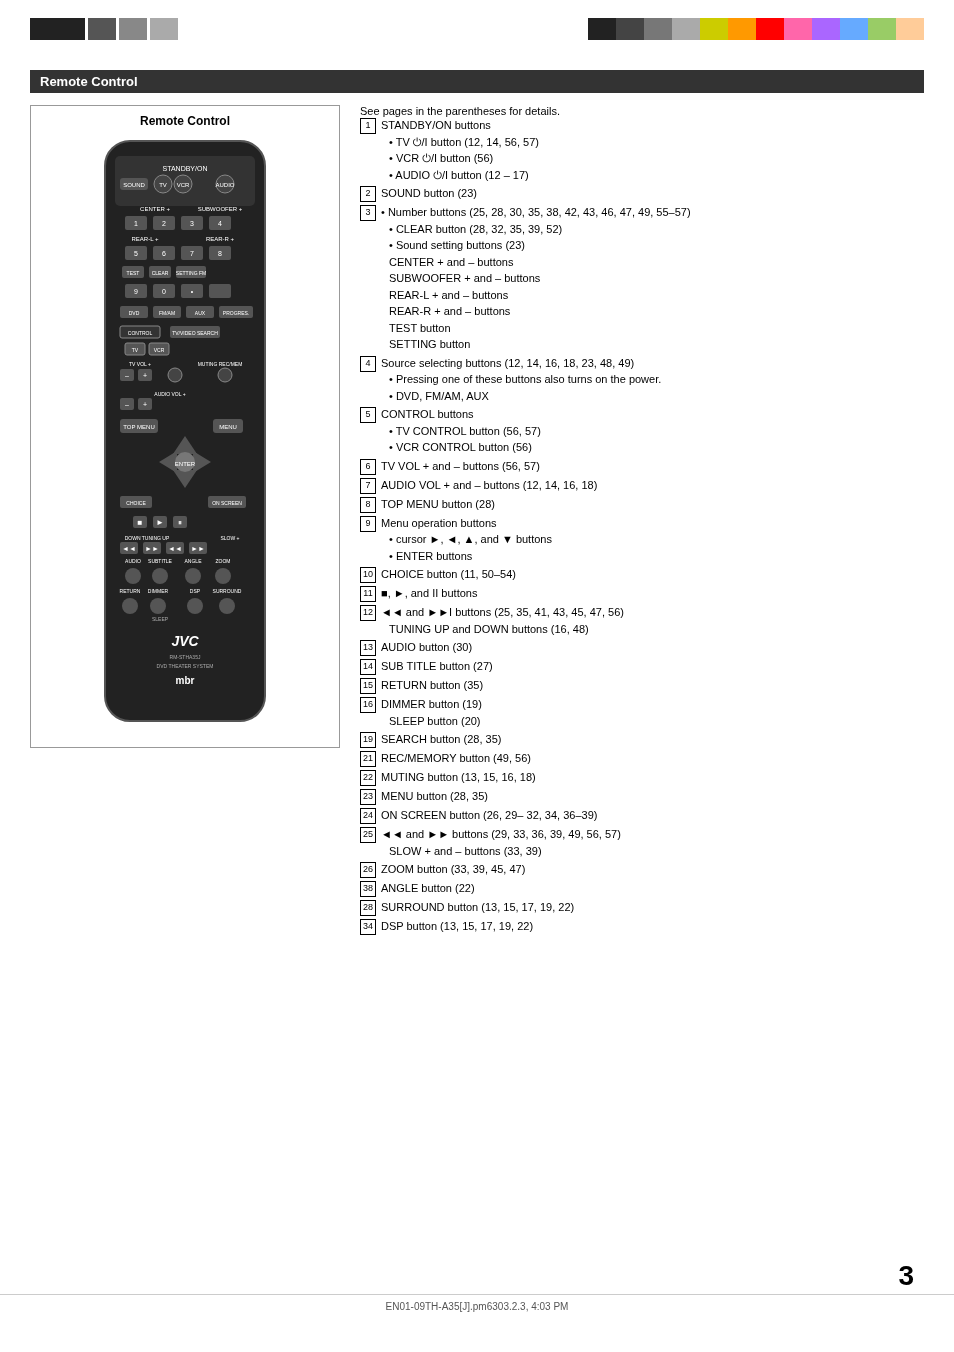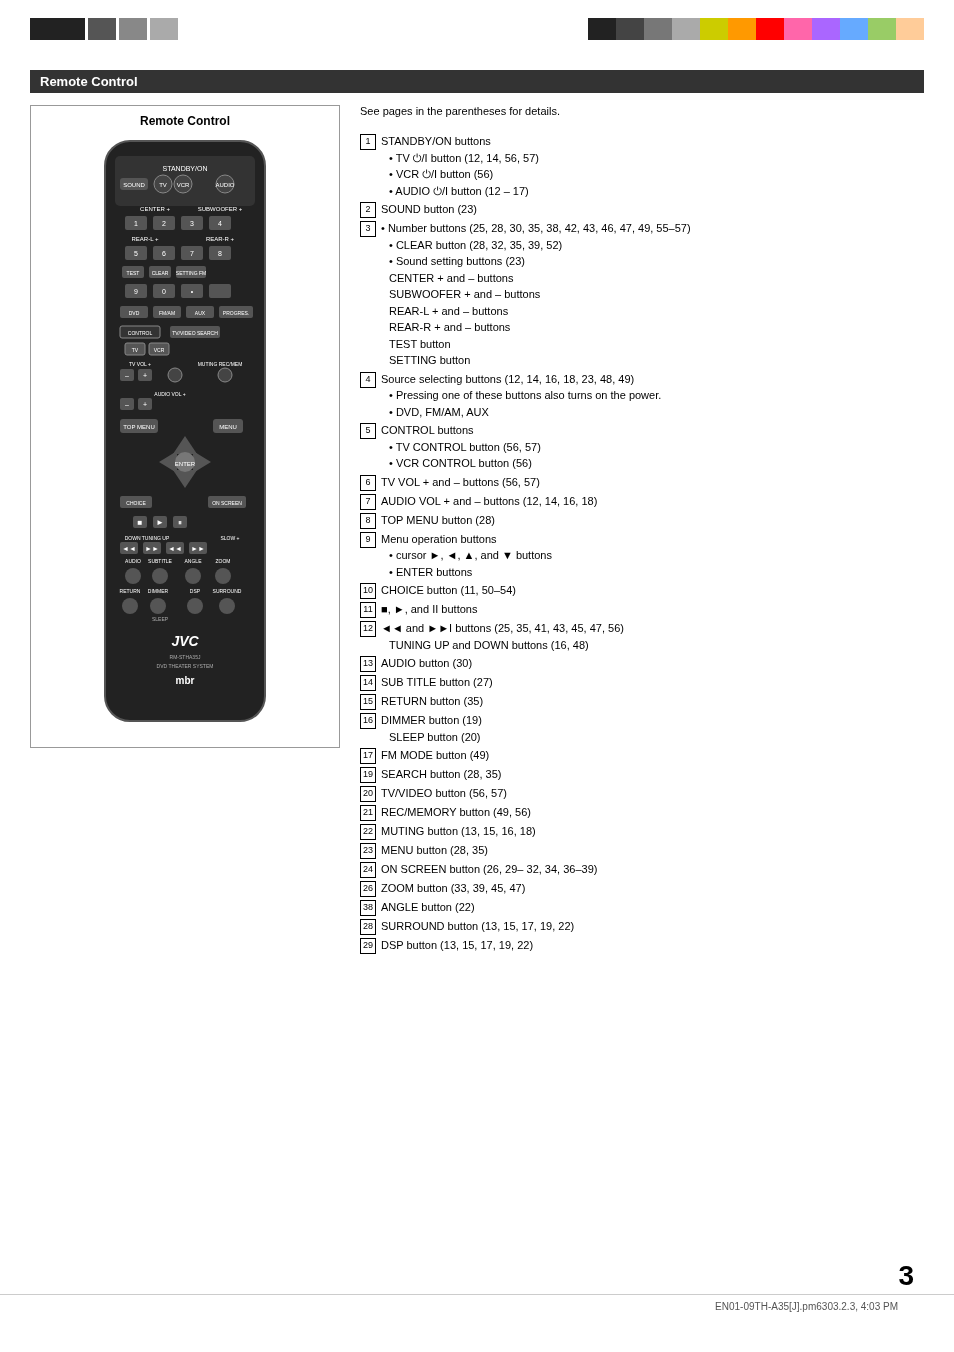--- a/index.html
+++ b/index.html
@@ -50,22 +50,22 @@
       font-size: 28px;
       font-weight: bold;
     }
 
     
     .footer {
       position: absolute;
       bottom: 40px;
       left: 0; right: 0;
       display: flex;
-      justify-content: flex-end;
-      padding: 0 56px;
+      justify-content: center;
+      padding: 0 32px;
       font-size: 10px;
       color: #555;
       border-top: 1px solid #ccc;
       padding-top: 6px;
     }
 
     
     .main-content {
       position: absolute;
       top: 70px;
@@ -107,21 +107,21 @@
       margin-bottom: 8px;
     }
 
     
     .right-col {
       flex: 1;
     }
 
     .see-pages {
       font-size: 11px;
-      margin-bottom: 16px;
+      margin-bottom: 0;
     }
 
     .item-list {
       list-style: none;
       font-size: 11px;
       line-height: 1.5;
     }
 
     .item-list li {
       display: flex;
@@ -409,61 +409,57 @@
           </li>
           <li>
             <span class="item-num">15</span>
             <div class="item-desc"><span>RETURN button (35)</span></div>
           </li>
           <li>
             <span class="item-num">16</span>
             <div class="item-desc"><span>DIMMER button (19)</span><span class="sub">SLEEP button (20)</span></div>
           </li>
           <li>
-            <span class="item-num">17</span>
-            <div class="item-desc"><span>FM MODE button (49)</span></div>
-          </li>
-          <li>
             <span class="item-num">19</span>
             <div class="item-desc"><span>SEARCH button  (28, 35)</span></div>
           </li>
           <li>
-            <span class="item-num">20</span>
-            <div class="item-desc"><span>TV/VIDEO button (56, 57)</span></div>
-          </li>
-          <li>
             <span class="item-num">21</span>
             <div class="item-desc"><span>REC/MEMORY button (49, 56)</span></div>
           </li>
           <li>
             <span class="item-num">22</span>
             <div class="item-desc"><span>MUTING button (13, 15, 16, 18)</span></div>
           </li>
           <li>
             <span class="item-num">23</span>
             <div class="item-desc"><span>MENU button (28, 35)</span></div>
           </li>
           <li>
             <span class="item-num">24</span>
             <div class="item-desc"><span>ON SCREEN button (26, 29– 32, 34, 36–39)</span></div>
           </li>
           <li>
+            <span class="item-num">25</span>
+            <div class="item-desc"><span>◄◄ and ►► buttons (29, 33, 36, 39, 49, 56, 57)</span><span class="sub">SLOW + and – buttons (33, 39)</span></div>
+          </li>
+          <li>
             <span class="item-num">26</span>
             <div class="item-desc"><span>ZOOM button (33, 39, 45, 47)</span></div>
           </li>
           <li>
             <span class="item-num">38</span>
             <div class="item-desc"><span>ANGLE button (22)</span></div>
           </li>
           <li>
             <span class="item-num">28</span>
             <div class="item-desc"><span>SURROUND button (13, 15, 17, 19, 22)</span></div>
           </li>
           <li>
-            <span class="item-num">29</span>
+            <span class="item-num">34</span>
             <div class="item-desc"><span>DSP button (13, 15, 17, 19, 22)</span></div>
           </li>
         </ul>
     </div>
   </div>
 </div>
 
 <div class="page-number">3</div>
 
 <div class="footer">

